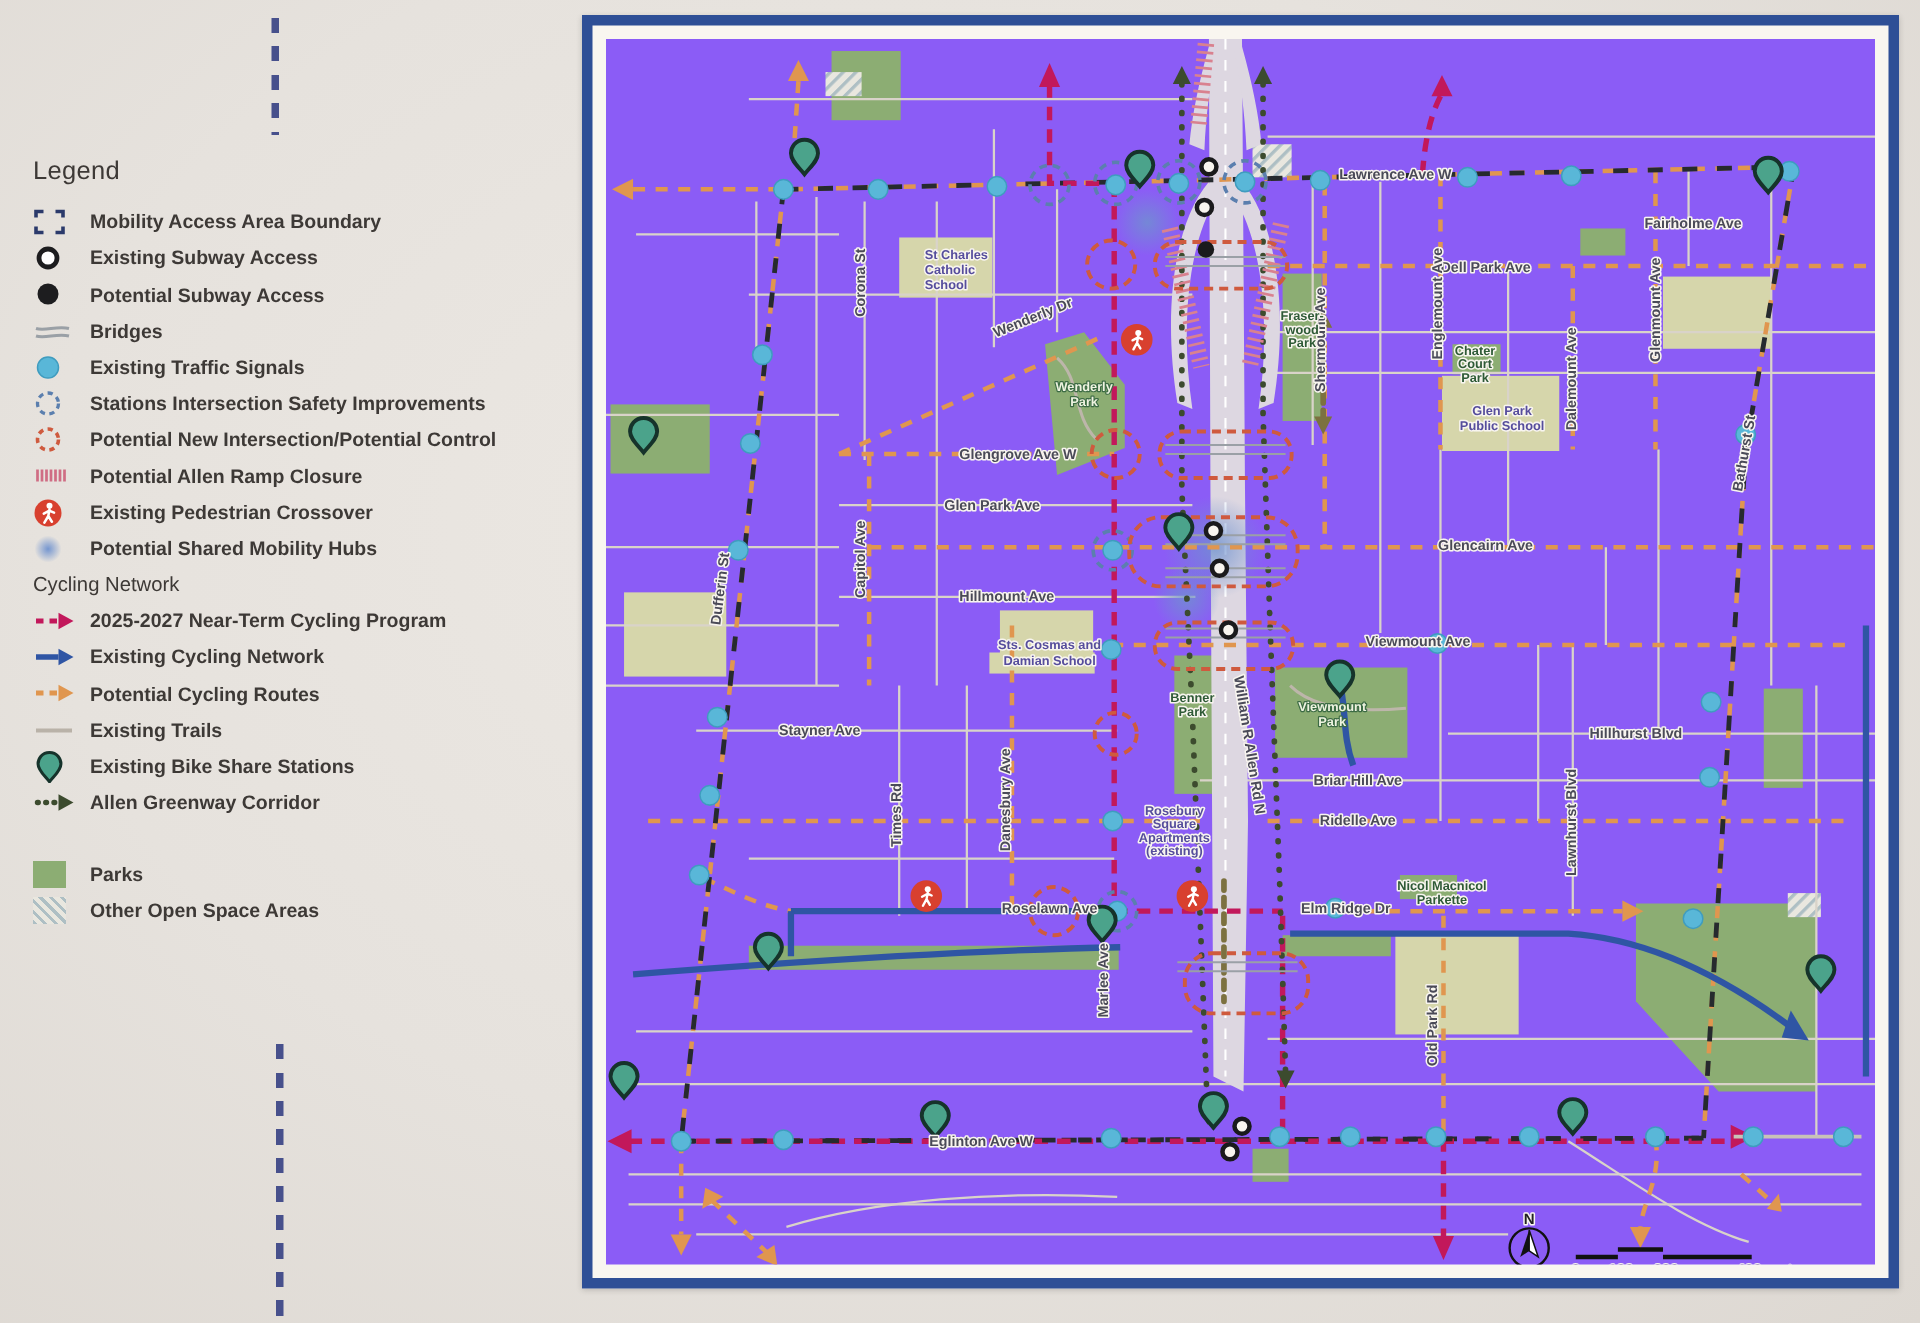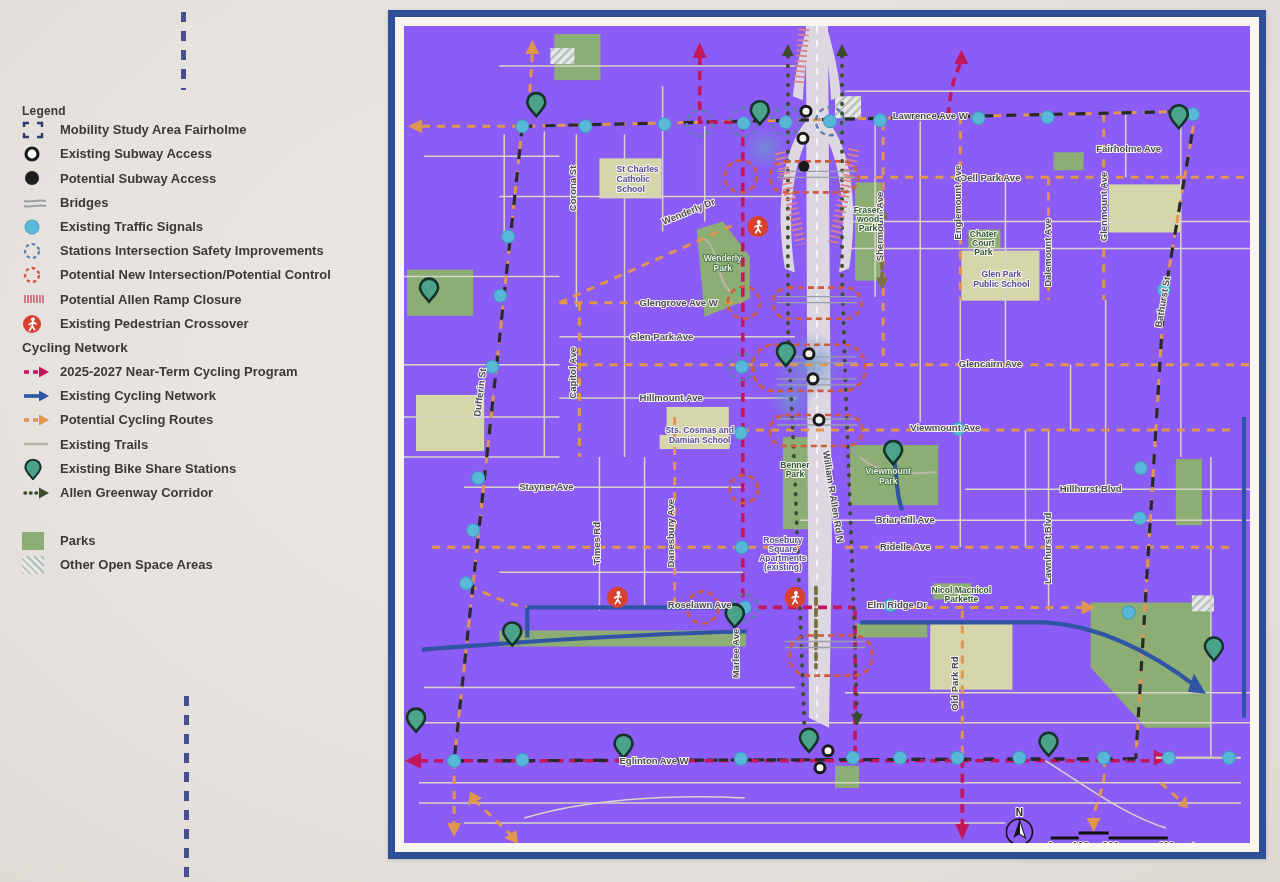--- a/index.html
+++ b/index.html
@@ -3,25 +3,25 @@
 <meta charset="utf-8">
 <style>
   html,body{margin:0;padding:0;}
   body{
     width:1280px;height:882px;position:relative;overflow:hidden;
     background:radial-gradient(ellipse at 45% 40%, #ece8e3 0%, #e6e2dd 55%, #ddd8d2 100%);
     font-family:"Liberation Sans", sans-serif;
   }
   
   .legend{position:absolute;left:22px;top:104px;width:362px;color:#3d3936;}
-  .legend-title{font-size:12px;font-weight:bold;letter-spacing:.2px;}
+  .legend-title{font-size:17px;font-weight:normal;margin-bottom:12px;letter-spacing:.2px;}
   .lrow{display:flex;align-items:center;height:24.2px;}
   .lrow .ic{width:38px;flex:0 0 38px;display:flex;align-items:center;justify-content:flex-start;}
   .lrow .lbl{font-size:13px;font-weight:bold;line-height:1.05;}
-  .lhead{font-size:13.5px;font-weight:bold;height:24px;display:flex;align-items:center;}
+  .lhead{font-size:13.5px;font-weight:normal;height:24px;display:flex;align-items:center;}
   .lgap{height:24px;}
   .swatch{width:22px;height:18px;display:inline-block;}
   
   .dash-line{position:absolute;width:5px;background:repeating-linear-gradient(#47508c 0 10px, transparent 10px 19px);}
   
   .map-frame{
     position:absolute;left:388px;top:10px;width:878px;height:849px;box-sizing:border-box;
     border:7px solid #2e4f96;background:#f9f6f0;box-shadow:0 1px 4px rgba(0,0,0,.18);
   }
   .map-inner{position:absolute;inset:9px;background:#8b5cf6;}
@@ -41,21 +41,21 @@
 
 <div class="legend">
   <div class="legend-title">Legend</div>
 
   <div class="lrow">
     <span class="ic">
       <svg width="22" height="18">
           <path d="M2,6 V2 H7 M15,2 H20 V6 M20,12 V16 H15 M7,16 H2 V12" fill="none" stroke="#2b3a6b" stroke-width="2.4"></path>
         </svg>
     </span>
-      <span class="lbl">Mobility Study Area Fairholme</span>
+      <span class="lbl">Mobility Access Area Boundary</span>
   </div>
   <div class="lrow">
     <span class="ic">
       <svg width="22" height="18">
           <circle cx="10" cy="9" r="6" fill="#fff" stroke="#1d1d1f" stroke-width="3.2"></circle>
         </svg>
     </span>
       <span class="lbl">Existing Subway Access</span>
   </div>
   <div class="lrow">
@@ -108,20 +108,34 @@
   </div>
   <div class="lrow">
     <span class="ic">
       <svg width="22" height="20">
           <circle cx="10" cy="10" r="9" fill="#d8402f"></circle>
           <circle cx="11" cy="5.2" r="2" fill="#fff"></circle>
           <path d="M11,7.5 L10.2,12 M10.6,8.6 L7.2,10.4 M10.8,8.4 L14,9.8 M10.2,12 L7.6,16.4 M10.2,12 L12.6,15.8" stroke="#fff" stroke-width="1.7" stroke-linecap="round" fill="none"></path>
         </svg>
     </span>
       <span class="lbl">Existing Pedestrian Crossover</span>
+  </div>
+  <div class="lrow">
+    <span class="ic">
+      <svg width="22" height="18">
+          <defs>
+            <radialGradient id="lgb">
+              <stop offset="0%" stop-color="#6f92cf" stop-opacity=".95"></stop>
+              <stop offset="100%" stop-color="#6f92cf" stop-opacity="0"></stop>
+            </radialGradient>
+          </defs>
+          <circle cx="10" cy="9" r="9" fill="url(#lgb)"></circle>
+        </svg>
+    </span>
+      <span class="lbl">Potential Shared Mobility Hubs</span>
   </div>
 
   <div class="lhead">Cycling Network</div>
 
   <div class="lrow">
     <span class="ic">
       <svg width="30" height="14">
           <path d="M2,7 H16" stroke="#c2185b" stroke-width="3.4" stroke-dasharray="5 4"></path>
           <polygon points="17,1.5 27,7 17,12.5" fill="#c2185b"></polygon>
         </svg>

